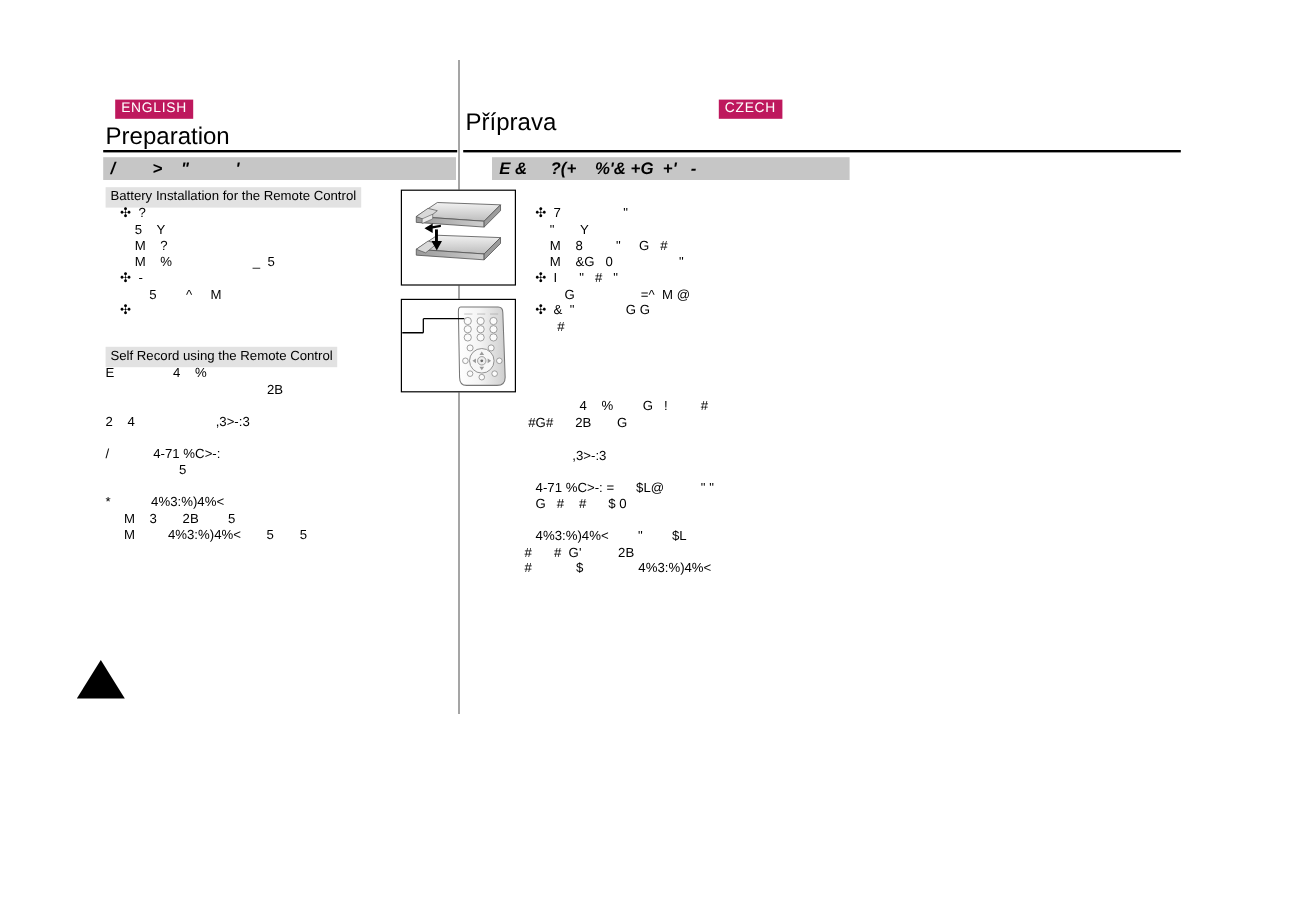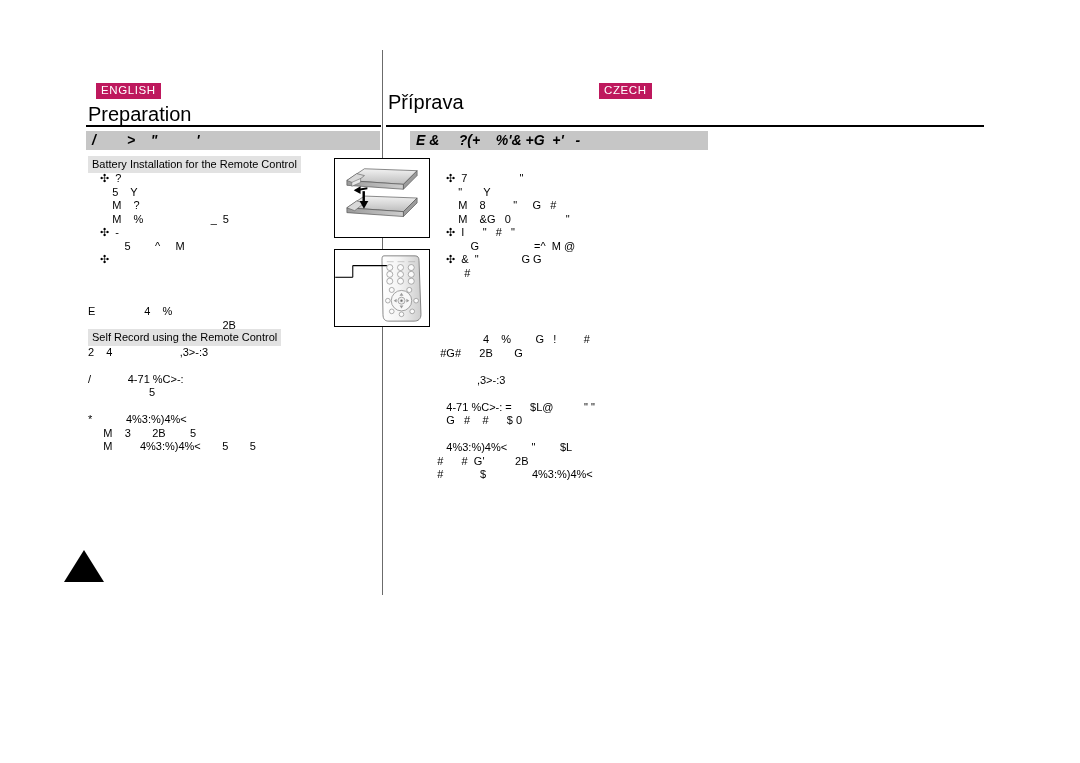--- a/index.html
+++ b/index.html
@@ -81,21 +81,21 @@
     position: absolute;
     background: #e2e2e2;
     font-size: 11px;
     line-height: 14px;
     padding: 1px 4px 2px 4px;
     white-space: pre;
     color: #000;
   }
   #sub-en-1 { left: 88px; top: 156px; text-align: right; }
   #sub-cz-1 { left: 434px; top: 156px; }
-  #sub-en-2 { left: 88px; top: 289px; margin-top: 40px; }
+  #sub-en-2 { left: 88px; top: 289px; }
   #sub-cz-2 { left: 434px; top: 289px; }
 
   
   .body-block {
     position: absolute;
     font-size: 11px;
     line-height: 13.5px;
     white-space: pre;
     font-family: "Liberation Sans", sans-serif;
     color: #000;

